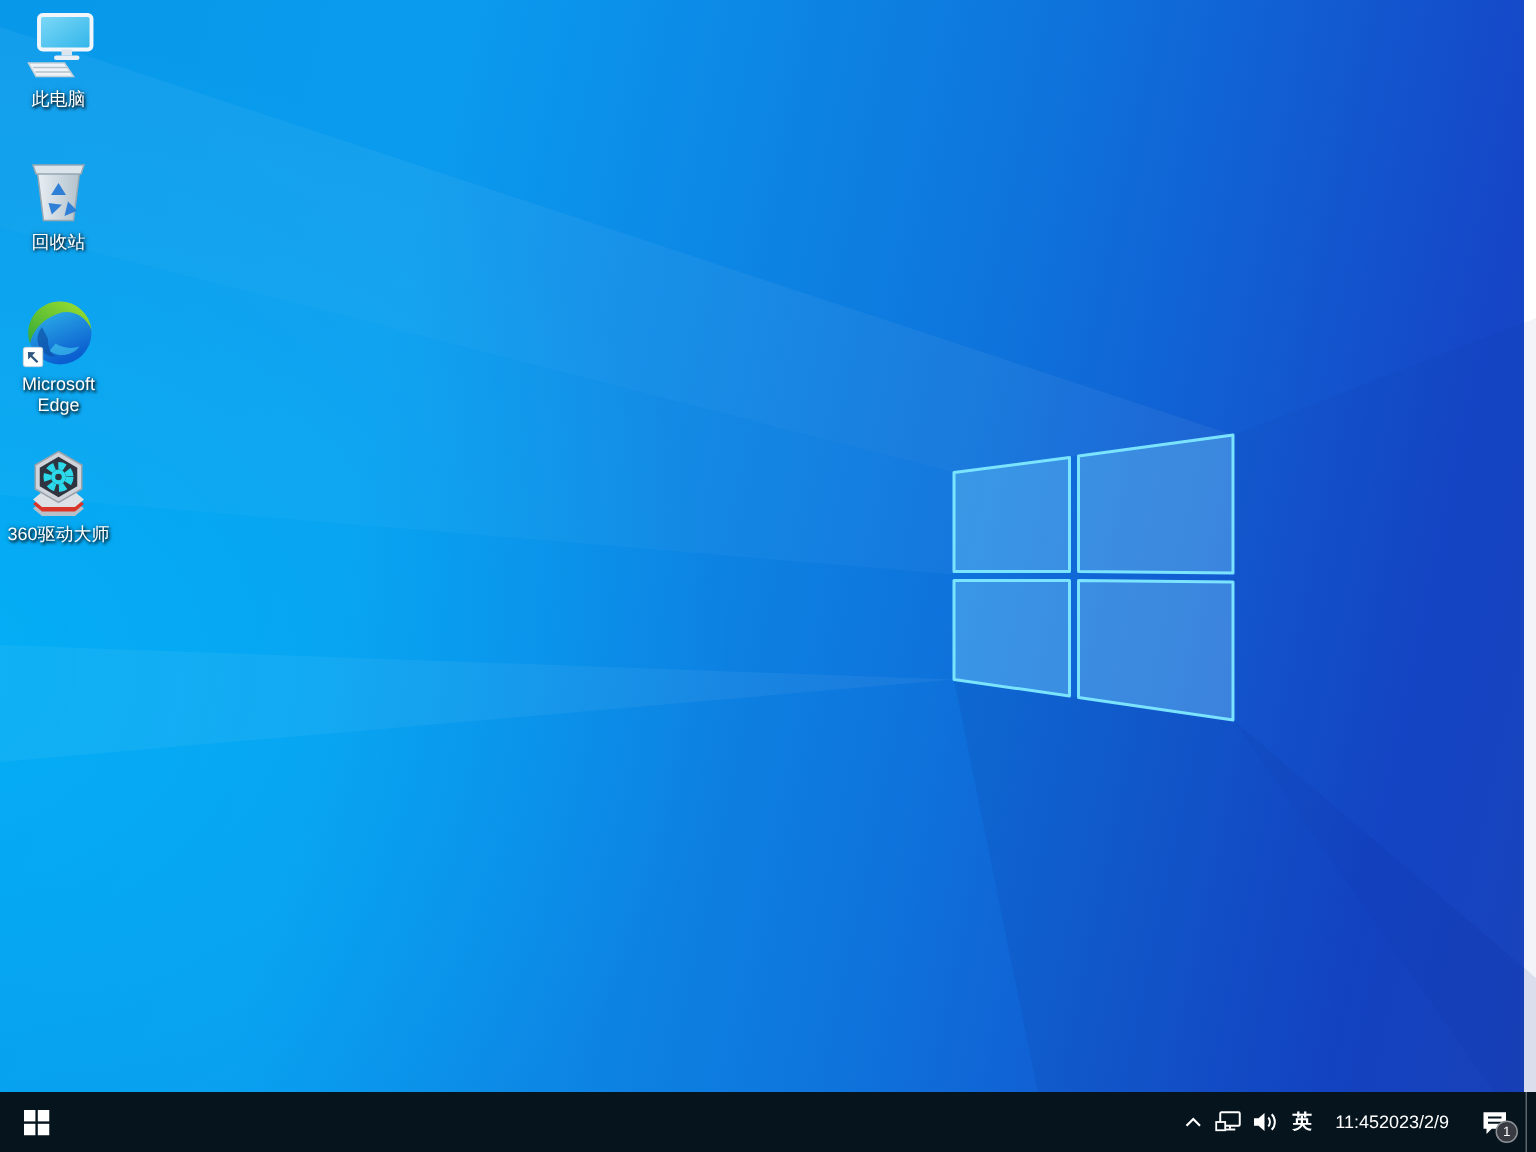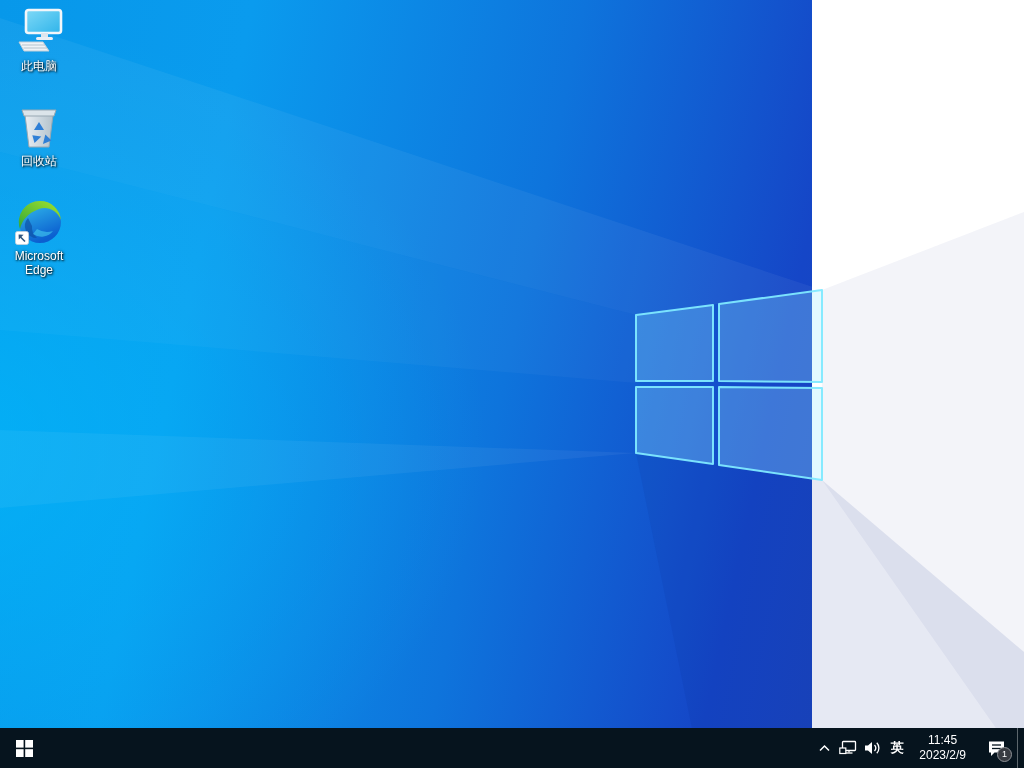--- a/index.html
+++ b/index.html
@@ -4,21 +4,21 @@
 <style>
   * { box-sizing: border-box; }
   html, body {
     margin: 0; padding: 0;
     width: 1024px; height: 768px;
     overflow: hidden;
     font-family: "Liberation Sans", sans-serif;
   }
   .desktop {
     position: relative;
-    width: 812px; height: 768px;
+    width: 1016px; height: 768px;
     background:
       radial-gradient(ellipse 760px 600px at -60px 58%, rgba(0,195,255,0.55), rgba(0,170,250,0) 72%),
       linear-gradient(102deg, #0798ea 0%, #0a9bee 26%, #0e74dc 60%, #1546c7 88%, #1a45be 100%);
   }
   .wallpaper-svg {
     position: absolute; left: 0; top: 0;
     width: 1024px; height: 768px;
     pointer-events: none;
   }
   
@@ -55,21 +55,21 @@
   .tray { display: flex; align-items: stretch; }
   .tray-btn {
     display: flex; align-items: center; justify-content: center;
     width: 24px; height: 40px;
   }
   .ime {
     width: 26px; display: flex; align-items: center; justify-content: center;
     font-size: 13px; font-weight: bold;
   }
   .clock {
-    display: flex; flex-direction: column; align-items: center; justify-content: center;
+    display: flex; align-items: center; justify-content: center;
     padding: 0 9px;
     font-size: 12px; line-height: 15px;
   }
   .action-center {
     position: relative;
     width: 42px; display: flex; align-items: center; justify-content: center;
   }
   .ac-badge {
     position: absolute; right: 5px; bottom: 6px;
     width: 15px; height: 15px; border-radius: 50%;
@@ -170,20 +170,38 @@
         <g fill="#2e7fd6">
           <path d="M24 19 l5 8 h-10 z"></path>
           <path d="M17 33 l9 -1 l-5 8 z" transform="rotate(14 20 34)"></path>
           <path d="M31 31 l-4 9 l9 -2 z" transform="rotate(-10 33 35)"></path>
         </g>
       </svg>
     </div>
     <div class="label">回收站</div>
   </div>
 
+  <div class="icon-cell" style="top:298px;">
+    <div class="glyph">
+      <svg viewBox="0 0 48 48" width="48" height="48">
+
+        <polygon points="7,41 13,36 35,36 41,41 35,46 13,46" fill="#b9bfc6"></polygon>
+        <polygon points="7,38 13,33 35,33 41,38 35,43 13,43" fill="#d9352a"></polygon>
+        <polygon points="7,35 13,30 35,30 41,35 35,40 13,40" fill="#dde1e5"></polygon>
+
+        <polygon points="24,3 39.5,12 39.5,28 24,37 8.5,28 8.5,12" fill="#cfd4da" stroke="#9aa2ab" stroke-width="1"></polygon>
+        <polygon points="24,6.5 36.5,13.8 36.5,26.2 24,33.5 11.5,26.2 11.5,13.8" fill="#2e3540"></polygon>
+
+        <circle cx="24" cy="20" r="7.5" fill="none" stroke="#2bd9ea" stroke-width="5" stroke-dasharray="4.4 2.6"></circle>
+        <circle cx="24" cy="20" r="5" fill="#2bd9ea"></circle>
+        <circle cx="24" cy="20" r="2.2" fill="#2e3540"></circle>
+      </svg>
+    </div>
+    <div class="label">360驱动大师</div>
+  </div>
 
   <div class="taskbar">
     <div class="start-button">
       <svg width="17" height="17" viewBox="0 0 17 17">
         <g fill="#ffffff">
           <rect x="0" y="0" width="7.6" height="7.6"></rect>
           <rect x="9.2" y="0" width="7.8" height="7.6"></rect>
           <rect x="0" y="9.2" width="7.6" height="7.8"></rect>
           <rect x="9.2" y="9.2" width="7.8" height="7.8"></rect>
         </g>

